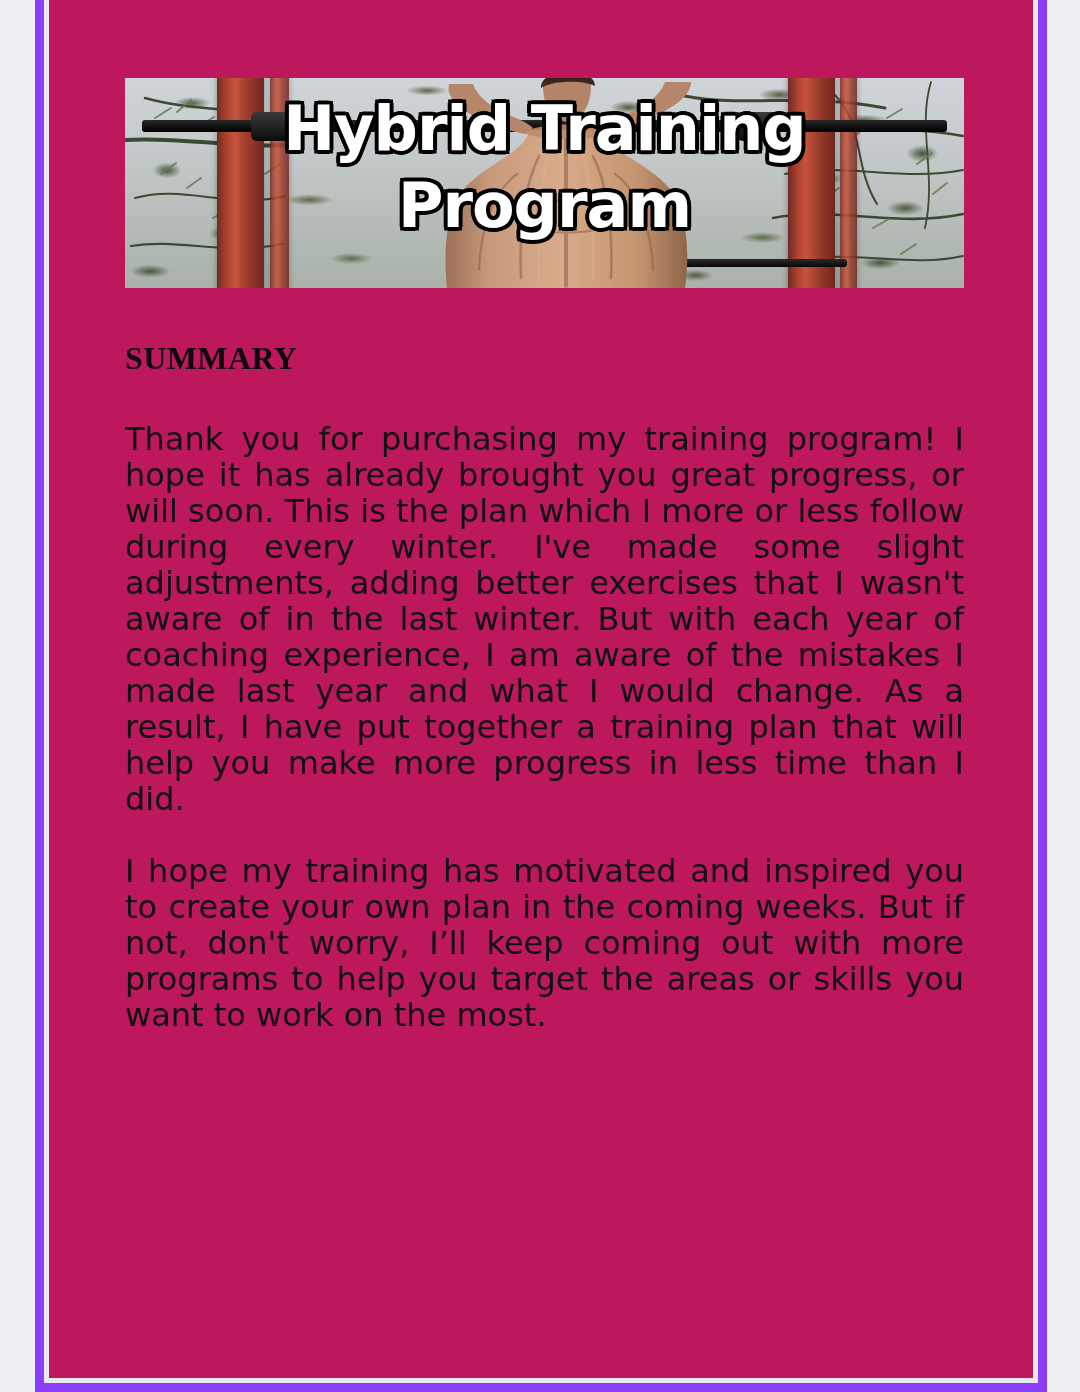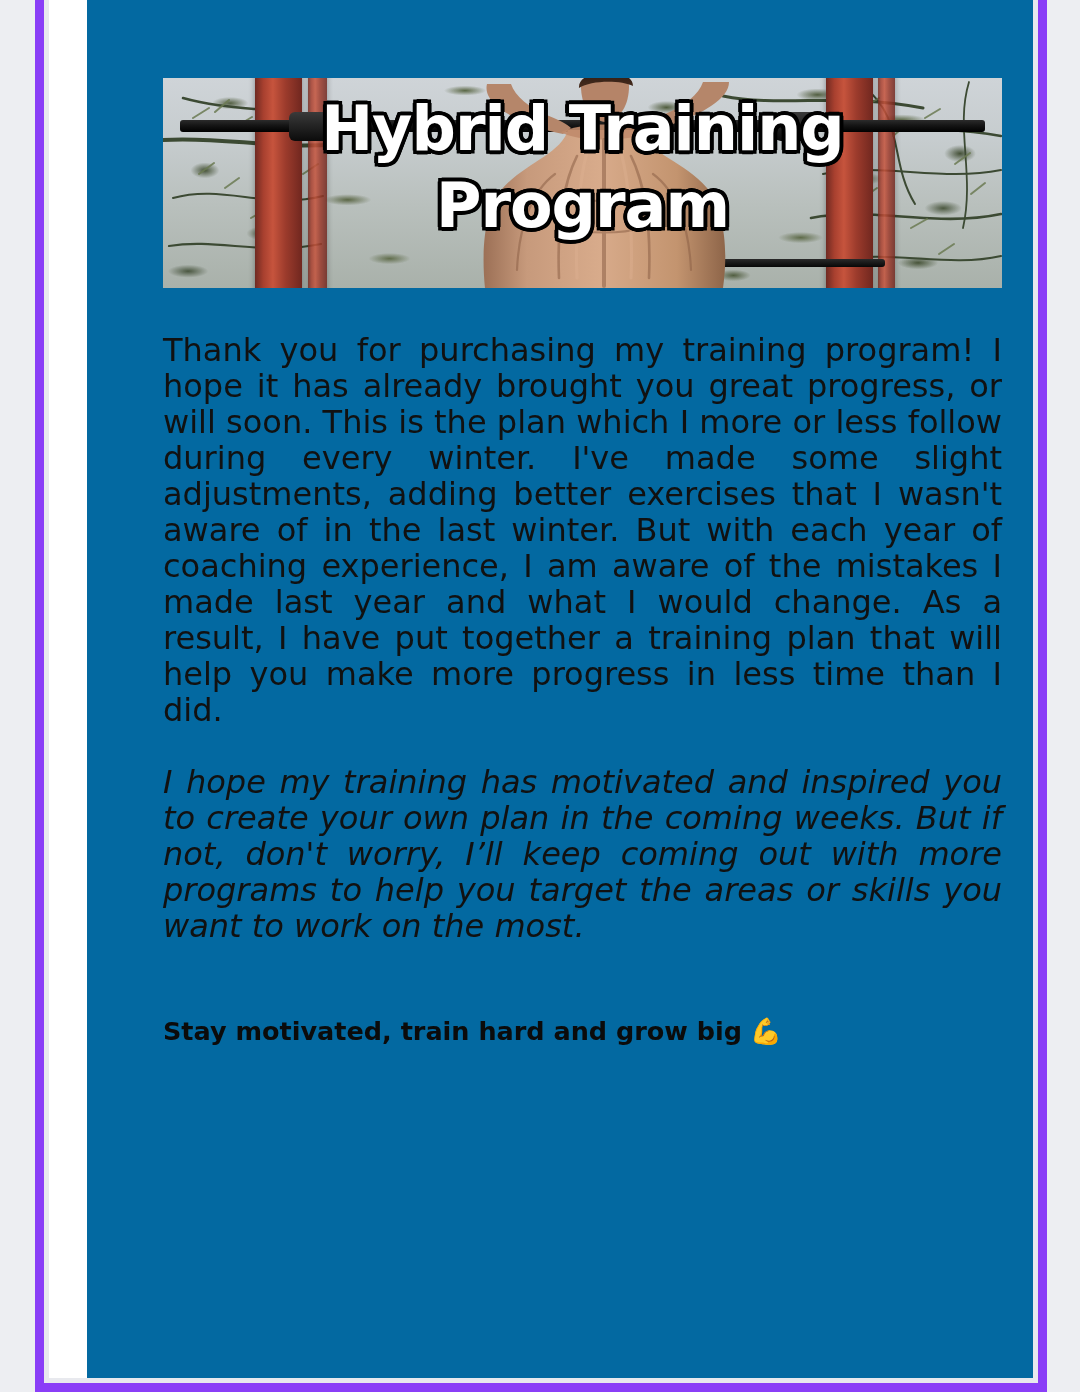--- a/index.html
+++ b/index.html
@@ -28,23 +28,22 @@
   #page-inner {
     position: absolute;
     inset: 0;
     box-sizing: border-box;
     border: 5px solid #e8e9ee;
     background: #ffffff;
   }
   #page-sheet {
     position: absolute;
     inset: 0;
-    background: #0369a1;
+    background: #be185d;
     overflow: hidden;
-    margin-left: 38px;
   }
 
   
   #content {
     position: absolute;
     left: 76px;
     top: 78px;
     width: 839px;
   }
 
@@ -181,21 +180,21 @@
     margin: 0;
     padding-top: 44px;
     font-family: "DejaVu Sans", sans-serif;
     font-size: 32px;
     line-height: 36px;
     color: #111111;
     text-align: justify;
     text-justify: inter-word;
     hyphens: none;
   }
-  .body-para.second { padding-top: 36px; font-style: italic; }
+  .body-para.second { padding-top: 36px; }
   #closing-line {
     margin: 0;
     padding-top: 70px;
     font-family: "DejaVu Sans", sans-serif;
     font-size: 25.5px;
     line-height: 34px;
     color: #0b0b0b;
   }
   #closing-line .bold { font-weight: 700; }
   .emoji {
@@ -299,25 +298,23 @@
                   <path d="M458 74 C 466 104, 470 152, 468 200" stroke-width="3"></path>
                 </g>
               </svg>
             </div>
           </div>
 
           <div id="hero-title">Hybrid Training
 Program</div>
         </div>
 
+        <h2 id="summary-heading">SUMMARY</h2>
 
         <p class="body-para first">Thank you for purchasing my training program! I hope it has already brought you great progress, or will soon. This is the plan which I more or less follow during every winter. I've made some slight adjustments, adding better exercises that I wasn't aware of in the last winter. But with each year of coaching experience, I am aware of the mistakes I made last year and what I would change. As a result, I have put together a training plan that will help you make more progress in less time than I did.</p>
 
         <p class="body-para second">I hope my training has motivated and inspired you to create your own plan in the coming weeks. But if not, don't worry, I’ll keep coming out with more programs to help you target the areas or skills you want to work on the most.</p>
 
-        <p id="closing-line">
-          <span class="bold">Stay motivated, train hard and grow big</span><span class="emoji"> 💪</span>
-        </p>
 
       </div>
     </div>
   </div>
 </div>
 
 </body></html>

